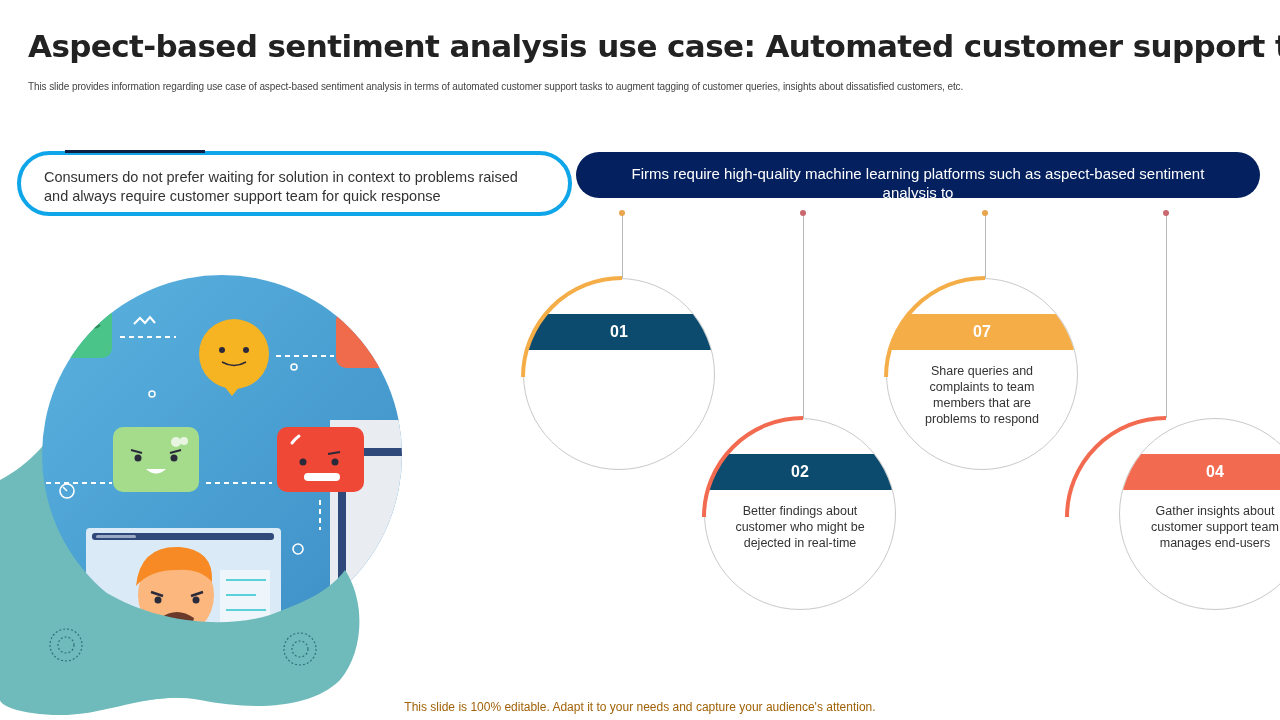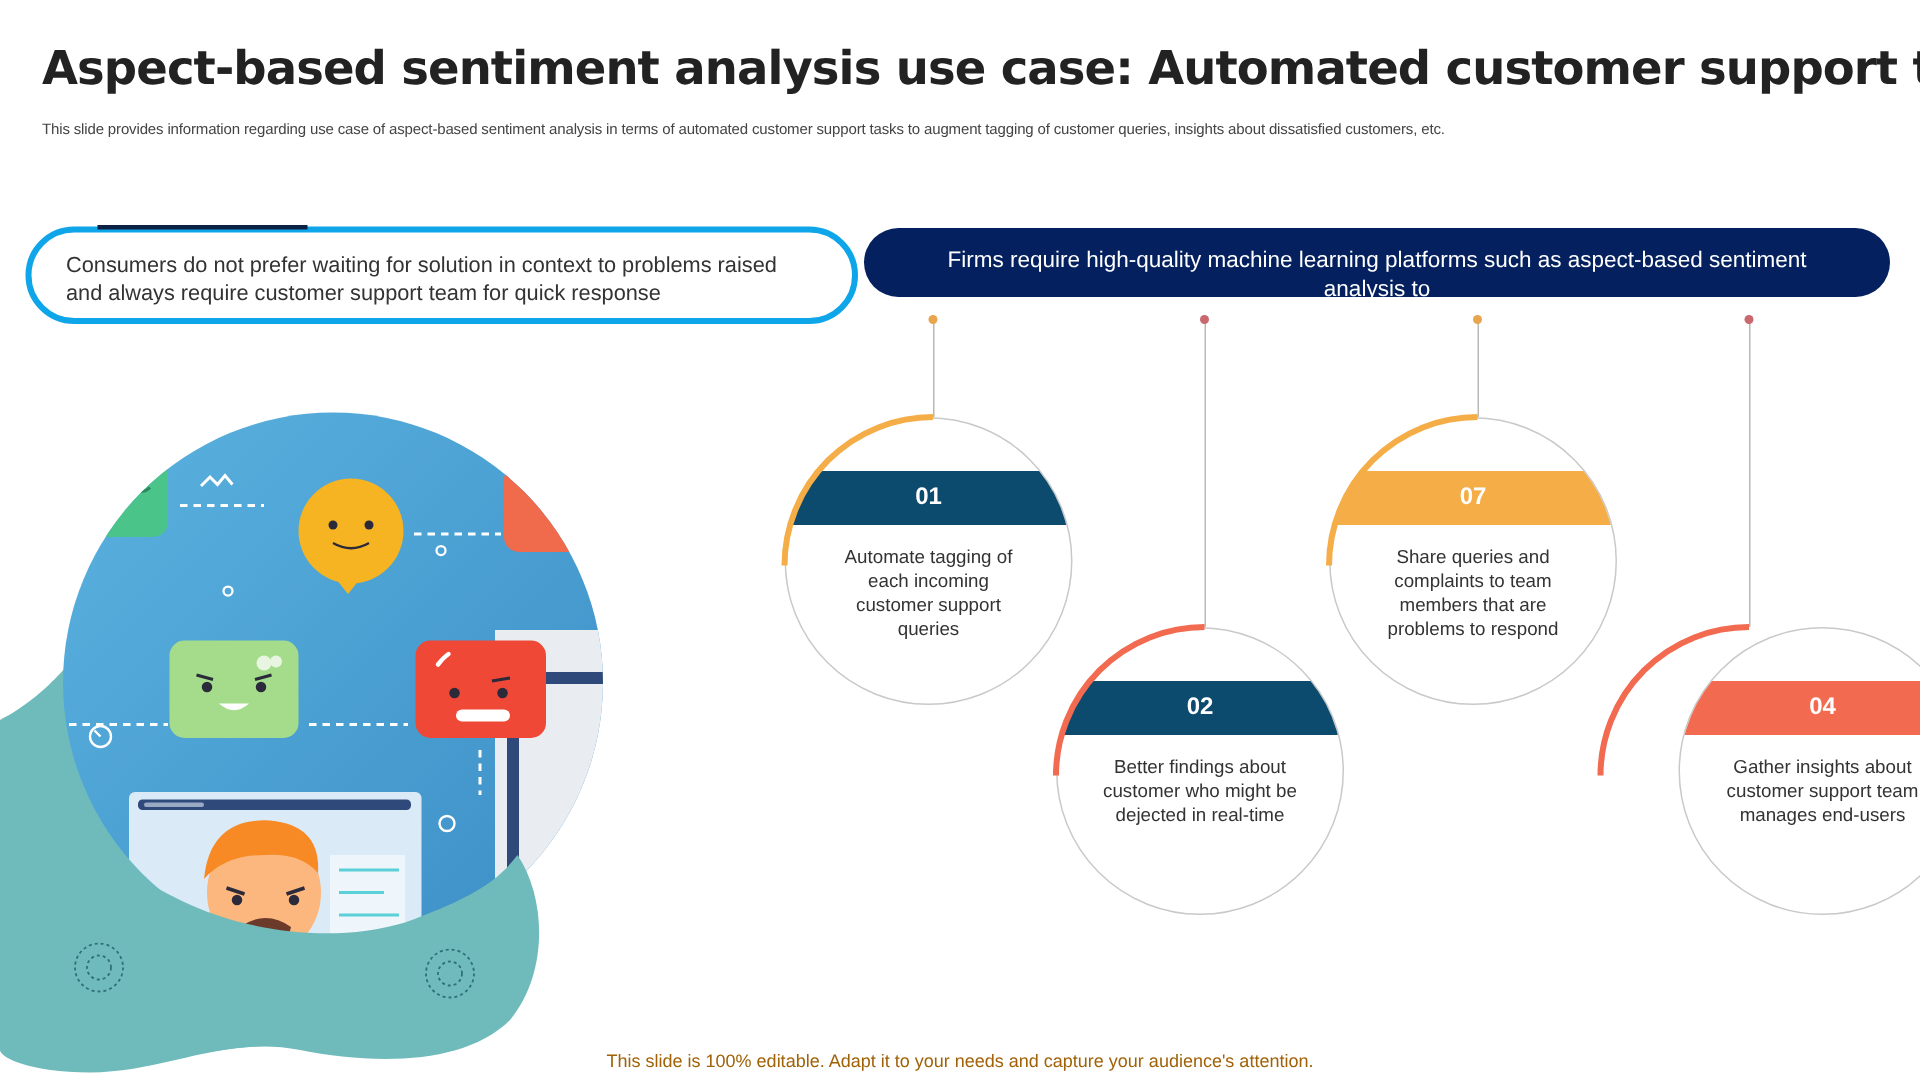--- a/index.html
+++ b/index.html
@@ -77,21 +77,20 @@
 <div class="connector" style="left:1166px; top:214px; height:204px;"></div>
 <div class="dot" style="left:619px; top:210px; background:#e8a54e;"></div>
 <div class="dot" style="left:800px; top:210px; background:#c9686e;"></div>
 <div class="dot" style="left:982px; top:210px; background:#e8a54e;"></div>
 <div class="dot" style="left:1163px; top:210px; background:#c9686e;"></div>
 
 <div class="circle" style="left:523px; top:278px;">
   <div class="band" style="background:#0c4a6e;">
     <span>01</span>
   </div>
-  <div class="ctext">Automate tagging of each incoming customer support queries</div>
 </div>
 <svg class="arc" style="left:518px; top:273px;" width="110" height="110">
   <path d="M 104 5 A 99 99 0 0 0 5 104" fill="none" stroke="#f4ad47" stroke-width="4"></path>
 </svg>
 
 <div class="circle" style="left:704px; top:418px;">
   <div class="band" style="background:#0c4a6e;">
     <span>02</span>
   </div>
   <div class="ctext">Better findings about customer who might be dejected in real-time</div>

